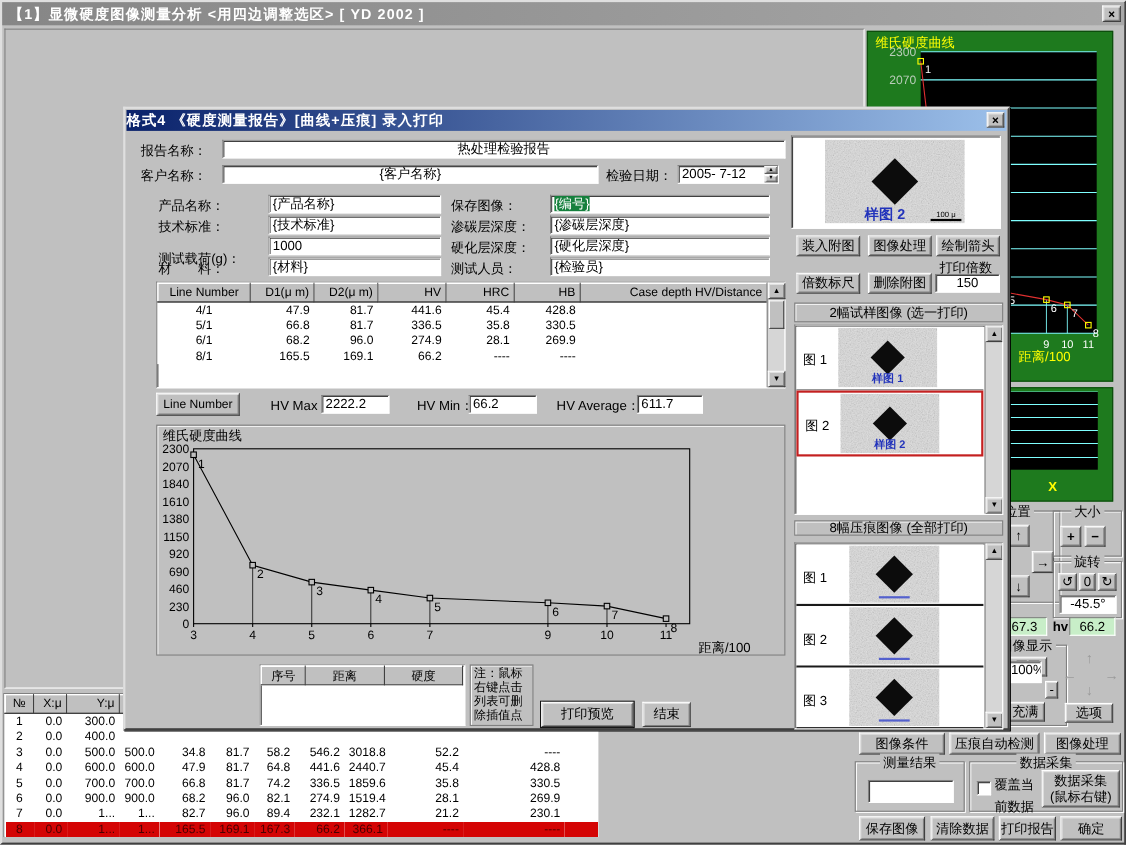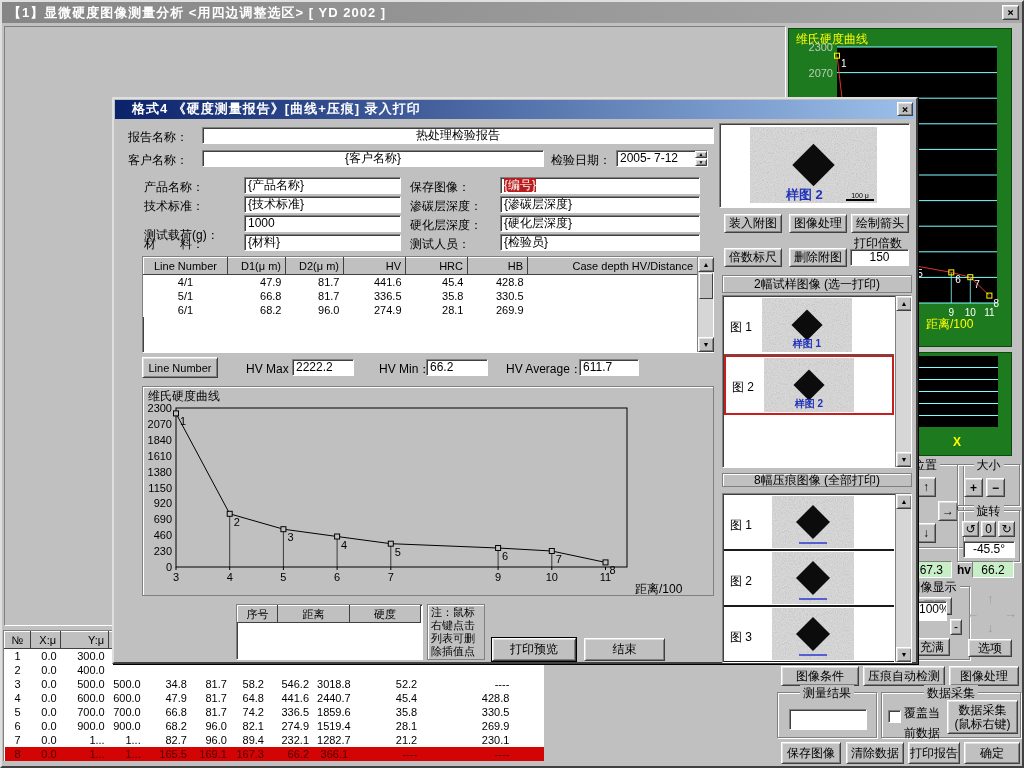--- a/index.html
+++ b/index.html
@@ -9,21 +9,21 @@
 .abs{position:absolute}
 .btn{background:#c0c0c0;border:1px solid;border-color:#fff #404040 #404040 #fff;box-shadow:inset 1px 1px 0 #dfdfdf,inset -1px -1px 0 #808080;text-align:center;display:flex;align-items:center;justify-content:center;font-size:12px;cursor:default;white-space:nowrap}
 .btn.default{box-shadow:0 0 0 1px #000,inset 1px 1px 0 #dfdfdf,inset -1px -1px 0 #808080}
 .inset{background:#fff;border:1px solid;border-color:#808080 #fff #fff #808080;box-shadow:inset 1px 1px 0 #404040}
 .field{background:#fff;border:1px solid;border-color:#808080 #fff #fff #808080;box-shadow:inset 1px 1px 0 #404040;padding:1px 3px;line-height:13px;font-size:12px;overflow:hidden;white-space:nowrap}
 .field.center{text-align:center}
 .gfield{background:#c8eec8;border:1px solid;border-color:#808080 #fff #fff #808080;padding:1px 3px;font-size:12px;text-align:center}
 .group{position:absolute;border:1px solid #808080;box-shadow:inset 1px 1px 0 #fff,1px 1px 0 #fff}
 .glabel{position:absolute;top:-8px;left:50%;transform:translateX(-50%);background:#c0c0c0;padding:0 3px;font-size:12px;white-space:nowrap}
 .titlebar-main{background:linear-gradient(90deg,#868686,#a8a8a8);color:#fff;font-weight:bold;font-size:13px;display:flex;align-items:center;padding-left:6px;letter-spacing:1px}
-.titlebar-dlg{background:linear-gradient(90deg,#0a226b,#9cc0ea);color:#fff;font-weight:bold;font-size:13px;display:flex;align-items:flex-start;padding-left:17px;letter-spacing:1px}
+.titlebar-dlg{background:linear-gradient(90deg,#0a226b,#9cc0ea);color:#fff;font-weight:bold;font-size:13px;display:flex;align-items:center;padding-left:0;letter-spacing:1px}
 .close-x{font-size:11px;font-weight:bold;font-family:"DejaVu Sans Mono",monospace}
 .workspace{background:#c0c0c0;border:1px solid;border-color:#808080 #fff #fff #808080}
 .green{background:#1e7a1e;border:1px solid #0c4a0c}
 table{border-collapse:collapse;table-layout:fixed;background:#fff}
 th{background:#c0c0c0;border:1px solid;border-color:#fff #404040 #404040 #fff;font-weight:normal;font-size:11px;height:17px;padding:0 4px;overflow:hidden;white-space:nowrap}
 td{font-size:11px;height:14px;padding:0 4px;overflow:hidden;white-space:nowrap}
 .r{text-align:right}.c{text-align:center}
 tr.sel td{background:#d40404;color:#4a0000}
 .sb{background:#d6d6d6;border-left:1px solid #808080}
 .sb-btn{width:16px;height:15px;font-size:7px;position:absolute;left:0}
@@ -35,21 +35,21 @@
 .etched{border:1px solid #808080;box-shadow:inset 1px 1px 0 #fff;display:flex;align-items:center;justify-content:center;font-size:12px;background:#c0c0c0}
 .listbox{background:#fff;border:1px solid;border-color:#808080 #fff #fff #808080;box-shadow:inset 1px 1px 0 #404040;overflow:hidden}
 .s-item{position:relative;height:58px;background:#fff;border-bottom:1px solid #555}
 .s-item.selected{border:2px solid #c42020;height:60px}
 .i-item{position:relative;height:56px;background:#fff;border-bottom:2px solid #1a1a1a}
 .item-label{position:absolute;left:6px;top:22px;font-size:12px}
 .band{position:absolute;top:1px}
 .band svg{display:block}
 .thumb-cap{position:absolute;bottom:1px;left:0;width:100%;text-align:center;color:#2233bb;font-weight:bold;font-size:10px}
 .mini-mark{position:absolute;bottom:4px;left:50%;transform:translateX(-50%);width:28px;height:2px;background:#3344cc;opacity:.8}
-.hl{background:#b91c1c;color:#fff}
+.hl{background:#15803d;color:#fff}
 #dialog{z-index:10;background:#c0c0c0;border:2px solid;border-color:#dfdfdf #404040 #404040 #dfdfdf;box-shadow:1px 1px 0 #000}
 .lbl{font-size:12px;white-space:nowrap}
 .pan-arrow{color:#9a9a9a;font-size:13px}
 .two-line{flex-direction:column;line-height:14px}
 </style>
 </head>
 <body>
 
 <svg width="0" height="0" style="position:absolute">
 <defs>
@@ -411,20 +411,29 @@
               <td class="r">330.5</td>
               <td class="r"></td>
             </tr>
             <tr>
               <td class="c">6/1</td>
               <td class="r">68.2</td>
               <td class="r">96.0</td>
               <td class="r">274.9</td>
               <td class="r">28.1</td>
               <td class="r">269.9</td>
+              <td class="r"></td>
+            </tr>
+            <tr>
+              <td class="c">8/1</td>
+              <td class="r">165.5</td>
+              <td class="r">169.1</td>
+              <td class="r">66.2</td>
+              <td class="r">----</td>
+              <td class="r">----</td>
               <td class="r"></td>
             </tr>
           </tbody>
         </table>
       <div class="abs sb" style="right:0;top:0;width:16px;height:95px">
         <div class="sb-btn btn" style="top:0">▲</div>
         <div class="sb-thumb" style="top:16px;height:26px"></div>
         <div class="sb-btn btn" style="bottom:0">▼</div>
       </div>
     </div>
@@ -509,21 +518,21 @@
             </tr>
           </thead>
         </table>
     </div>
 
     <div class="abs" style="left:313px;top:505px;width:58px;height:56px;border:1px solid #808080;box-shadow:inset 1px 1px 0 #fff;padding:1px 3px;font-size:11px;line-height:13px">
       <span>注：鼠标右键点击列表可删除插值点</span>
     </div>
 
     <div class="abs btn default" style="left:378px;top:539px;width:84px;height:23px">打印预览</div>
-    <div class="abs btn" style="left:470px;top:539px;width:81px;height:23px">结束</div>
+    <div class="abs btn" style="left:470px;top:539px;width:44px;height:23px">结束</div>
 
     <div class="abs inset" style="left:605px;top:24px;width:191px;height:85px">
       <span class="abs" id="preview-thumb" style="left:30px;top:3px"><svg width="127" height="76">
             <rect width="127" height="76" fill="#dcdcdc"></rect>
             <rect width="127" height="76" filter="url(#noisef)" opacity="0.55"></rect>
             <rect x="48.5" y="23" width="30" height="30" fill="#0c0c0c" transform="rotate(45 63.5 38)"></rect>
           </svg></span>
       <span class="abs" style="left:66px;top:62px;color:#2233bb;font-weight:bold;font-size:13px">样图 2</span>
       <span class="abs" style="left:126px;top:68px;width:28px;font-size:7px;text-align:center;border-bottom:2px solid #000">100 μ</span>
     </div>

